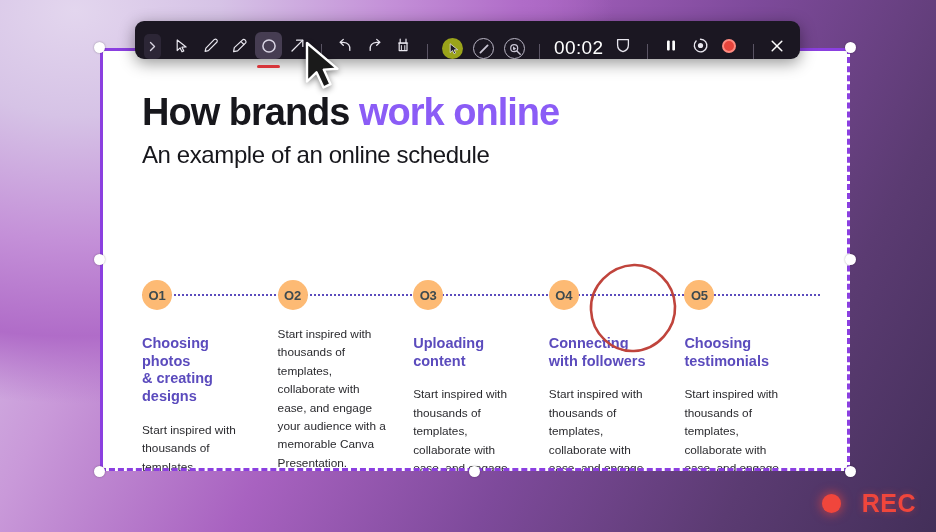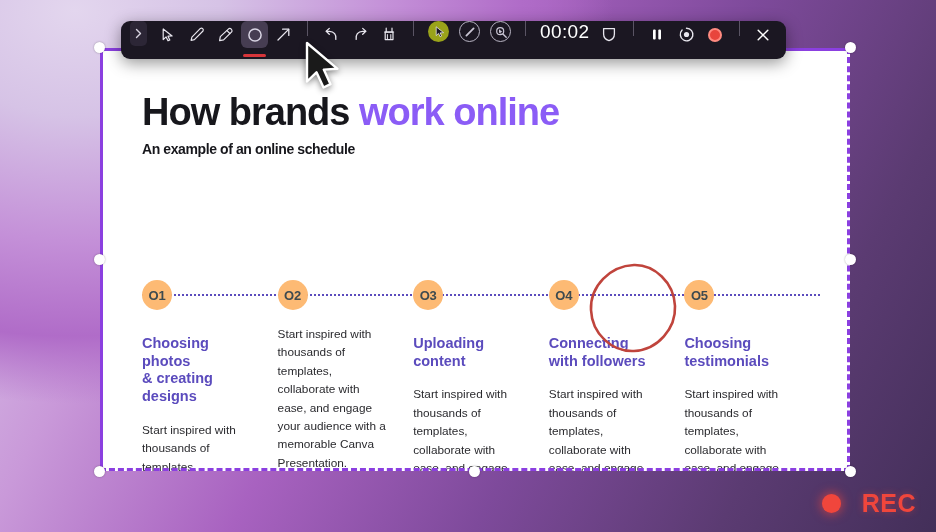--- a/index.html
+++ b/index.html
@@ -102,22 +102,22 @@
     font-weight: bold;
     letter-spacing: -1.0px;
     color: #17171c;
     line-height: 1.08;
     white-space: nowrap;
   }
   #headline-accent { color: #8b5cf6; }
 
   #subhead {
     margin-top: 8px;
-    font-size: 14px;
-    font-weight: bold;
+    font-size: 24px;
+    font-weight: normal;
     letter-spacing: -0.4px;
     color: #17171c;
   }
 
   
   #timeline {
     position: absolute;
     left: 0;
     right: 0;
     top: 188px;
@@ -172,27 +172,27 @@
     left: 446px;
     top: 170px;
     width: 90px;
     height: 92px;
     pointer-events: none;
   }
 
   
   #toolbar {
     position: absolute;
-    left: 121px;
+    left: 135px;
     top: 21px;
     height: 38px;
     background: #1b1722;
     border-radius: 9px;
     display: flex;
-    align-items: flex-start;
+    align-items: flex-end;
     padding: 0 9px;
     gap: 2px;
     box-shadow: 0 4px 16px rgba(0,0,0,0.42);
     z-index: 40;
   }
   .tb-btn {
     width: 27px; height: 27px;
     border-radius: 6px;
     display: flex;
     align-items: center;

